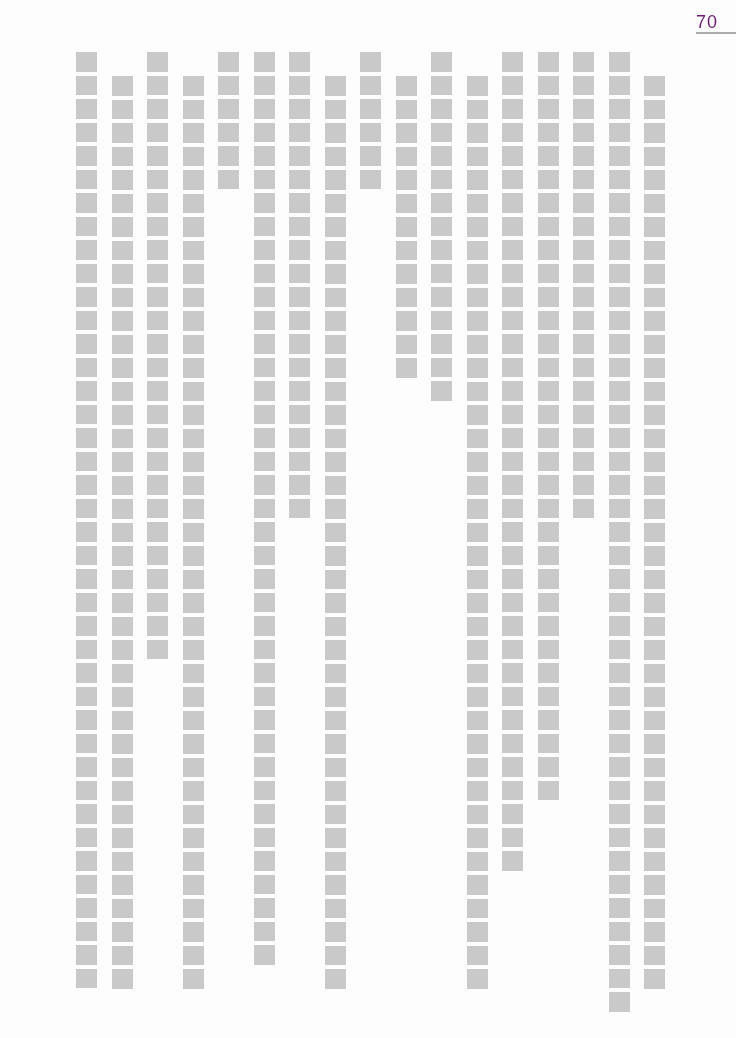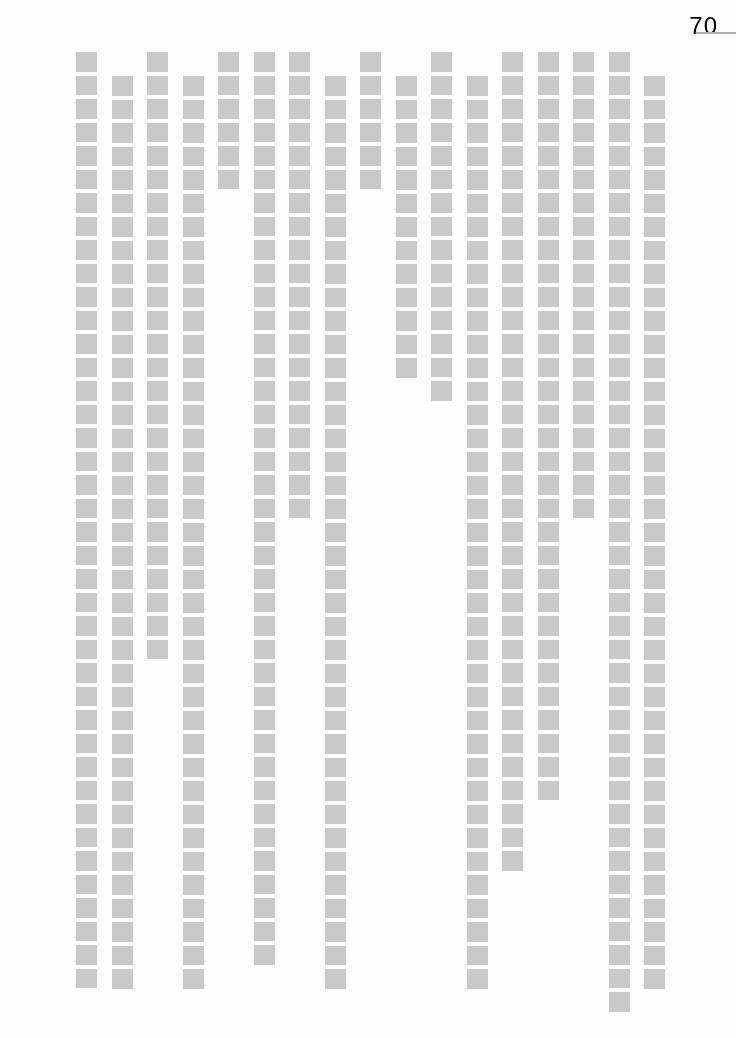--- a/index.html
+++ b/index.html
@@ -8,23 +8,23 @@
     width: 736px;
     height: 1038px;
     background: #fdfdfd;
     overflow: hidden;
     font-family: "Liberation Serif", "DejaVu Serif", serif;
   }
   .page-number {
     position: absolute;
     top: 12px;
     right: 18px;
-    font-size: 24px;
+    font-size: 18px;
     letter-spacing: 1px;
-    color: #000000;
+    color: #701a75;
     font-family: "Liberation Sans", "DejaVu Sans", sans-serif;
     margin-left: 45px;
   }
   .page-number-rule {
     position: absolute;
     top: 32px;
     right: 0;
     width: 40px;
     height: 2px;
     background: #aaaaaa;

